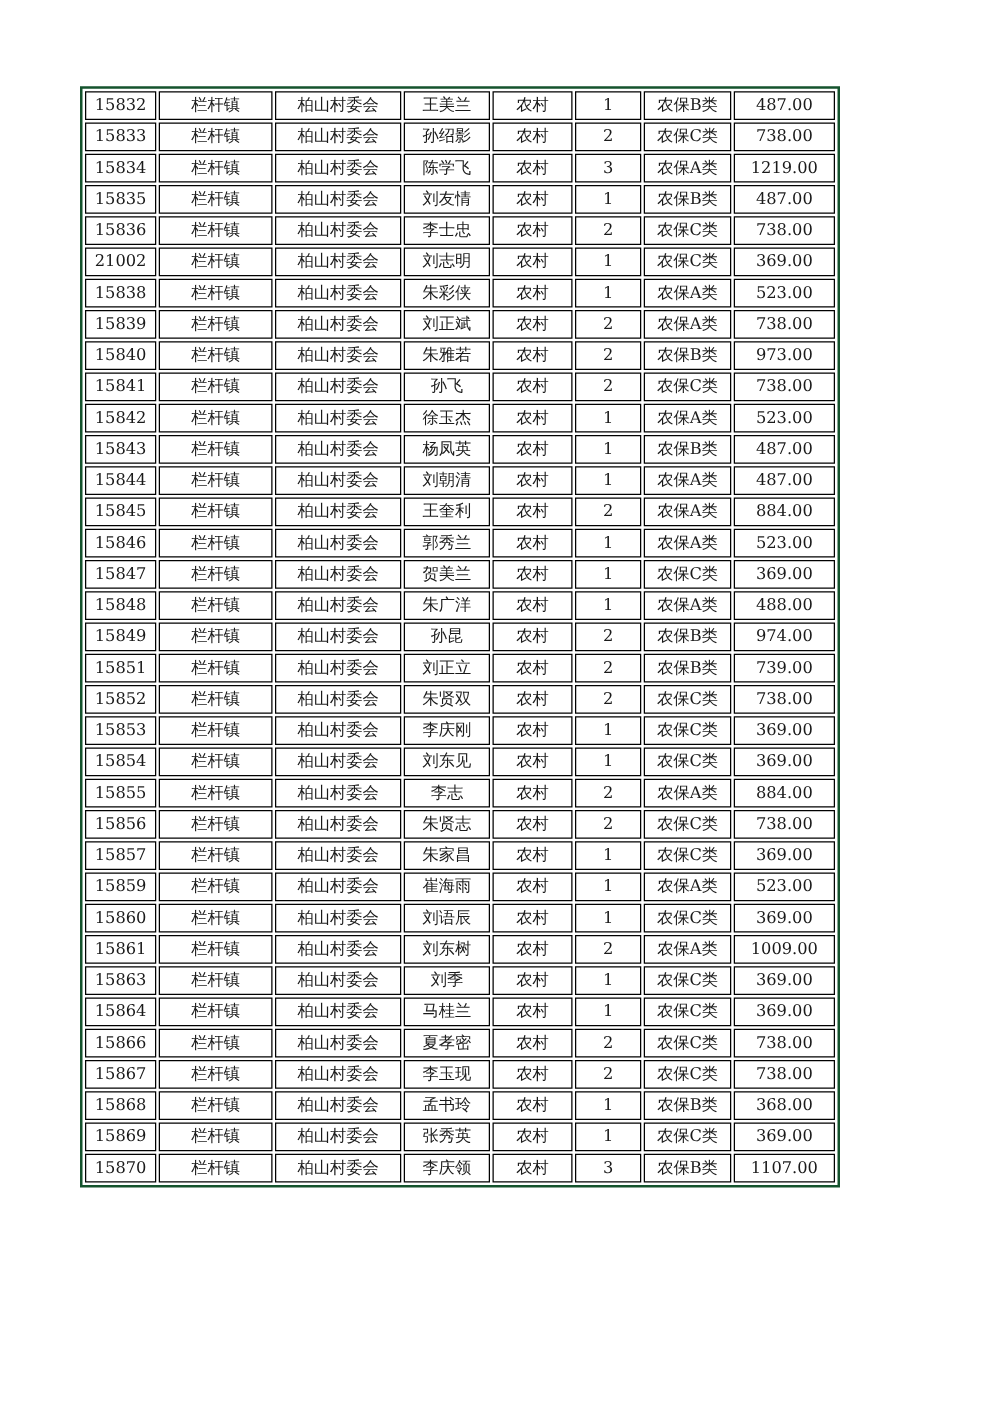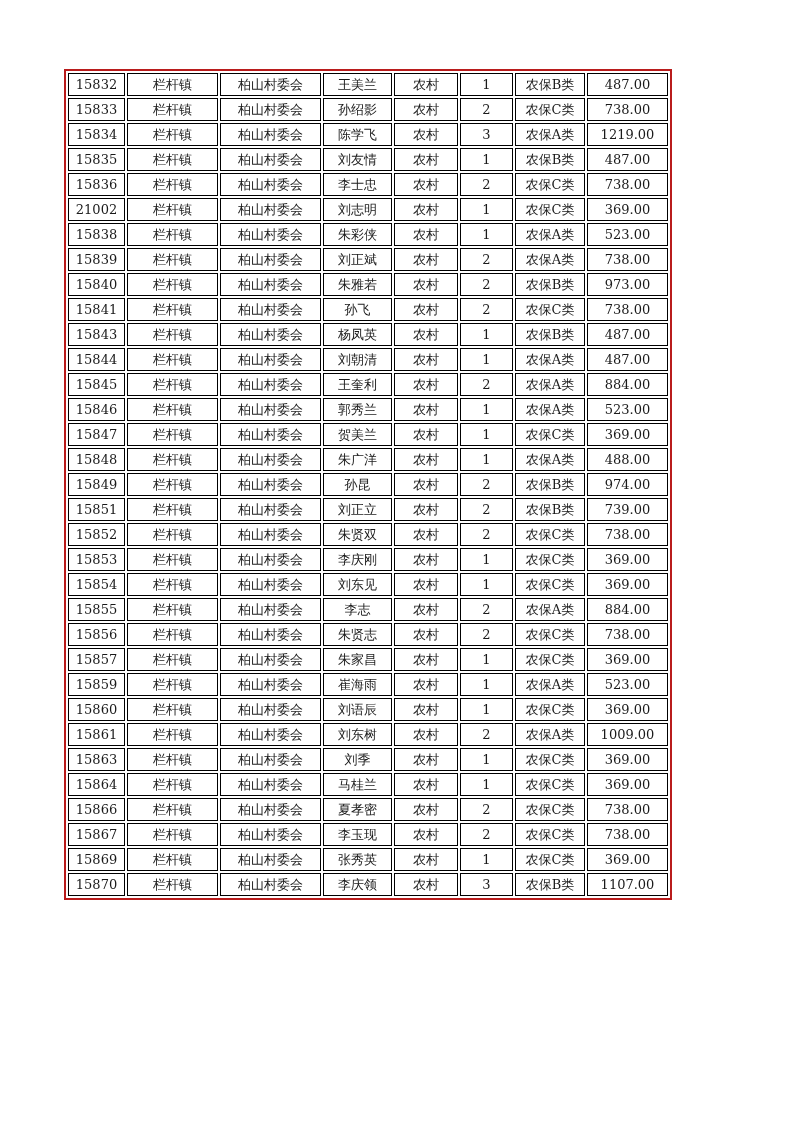--- a/index.html
+++ b/index.html
@@ -15,21 +15,21 @@
     overflow: hidden;
     font-family: "DejaVu Serif", "Liberation Serif", serif;
   }
   table.grid {
     position: absolute;
     left: 64px;
     top: 69px;
     border-collapse: separate;
     border-spacing: 2px;
     table-layout: fixed;
-    border: 2px solid #b91c1c;
+    border: 2px solid #14532d;
     background: #ffffff;
   }
   table.grid td {
     border: 1px solid #000000;
     height: 21px;
     padding: 0 2px;
     text-align: center;
     vertical-align: middle;
     font-size: 13px;
     line-height: 21px;
@@ -166,20 +166,30 @@
           <td>15841</td>
           <td>栏杆镇</td>
           <td>柏山村委会</td>
           <td>孙飞</td>
           <td>农村</td>
           <td>2</td>
           <td>农保C类</td>
           <td>738.00</td>
         </tr>
 
+        <tr>
+          <td>15842</td>
+          <td>栏杆镇</td>
+          <td>柏山村委会</td>
+          <td>徐玉杰</td>
+          <td>农村</td>
+          <td>1</td>
+          <td>农保A类</td>
+          <td>523.00</td>
+        </tr>
 
         <tr>
           <td>15843</td>
           <td>栏杆镇</td>
           <td>柏山村委会</td>
           <td>杨凤英</td>
           <td>农村</td>
           <td>1</td>
           <td>农保B类</td>
           <td>487.00</td>
@@ -402,20 +412,30 @@
           <td>15867</td>
           <td>栏杆镇</td>
           <td>柏山村委会</td>
           <td>李玉现</td>
           <td>农村</td>
           <td>2</td>
           <td>农保C类</td>
           <td>738.00</td>
         </tr>
 
+        <tr>
+          <td>15868</td>
+          <td>栏杆镇</td>
+          <td>柏山村委会</td>
+          <td>孟书玲</td>
+          <td>农村</td>
+          <td>1</td>
+          <td>农保B类</td>
+          <td>368.00</td>
+        </tr>
 
         <tr>
           <td>15869</td>
           <td>栏杆镇</td>
           <td>柏山村委会</td>
           <td>张秀英</td>
           <td>农村</td>
           <td>1</td>
           <td>农保C类</td>
           <td>369.00</td>

